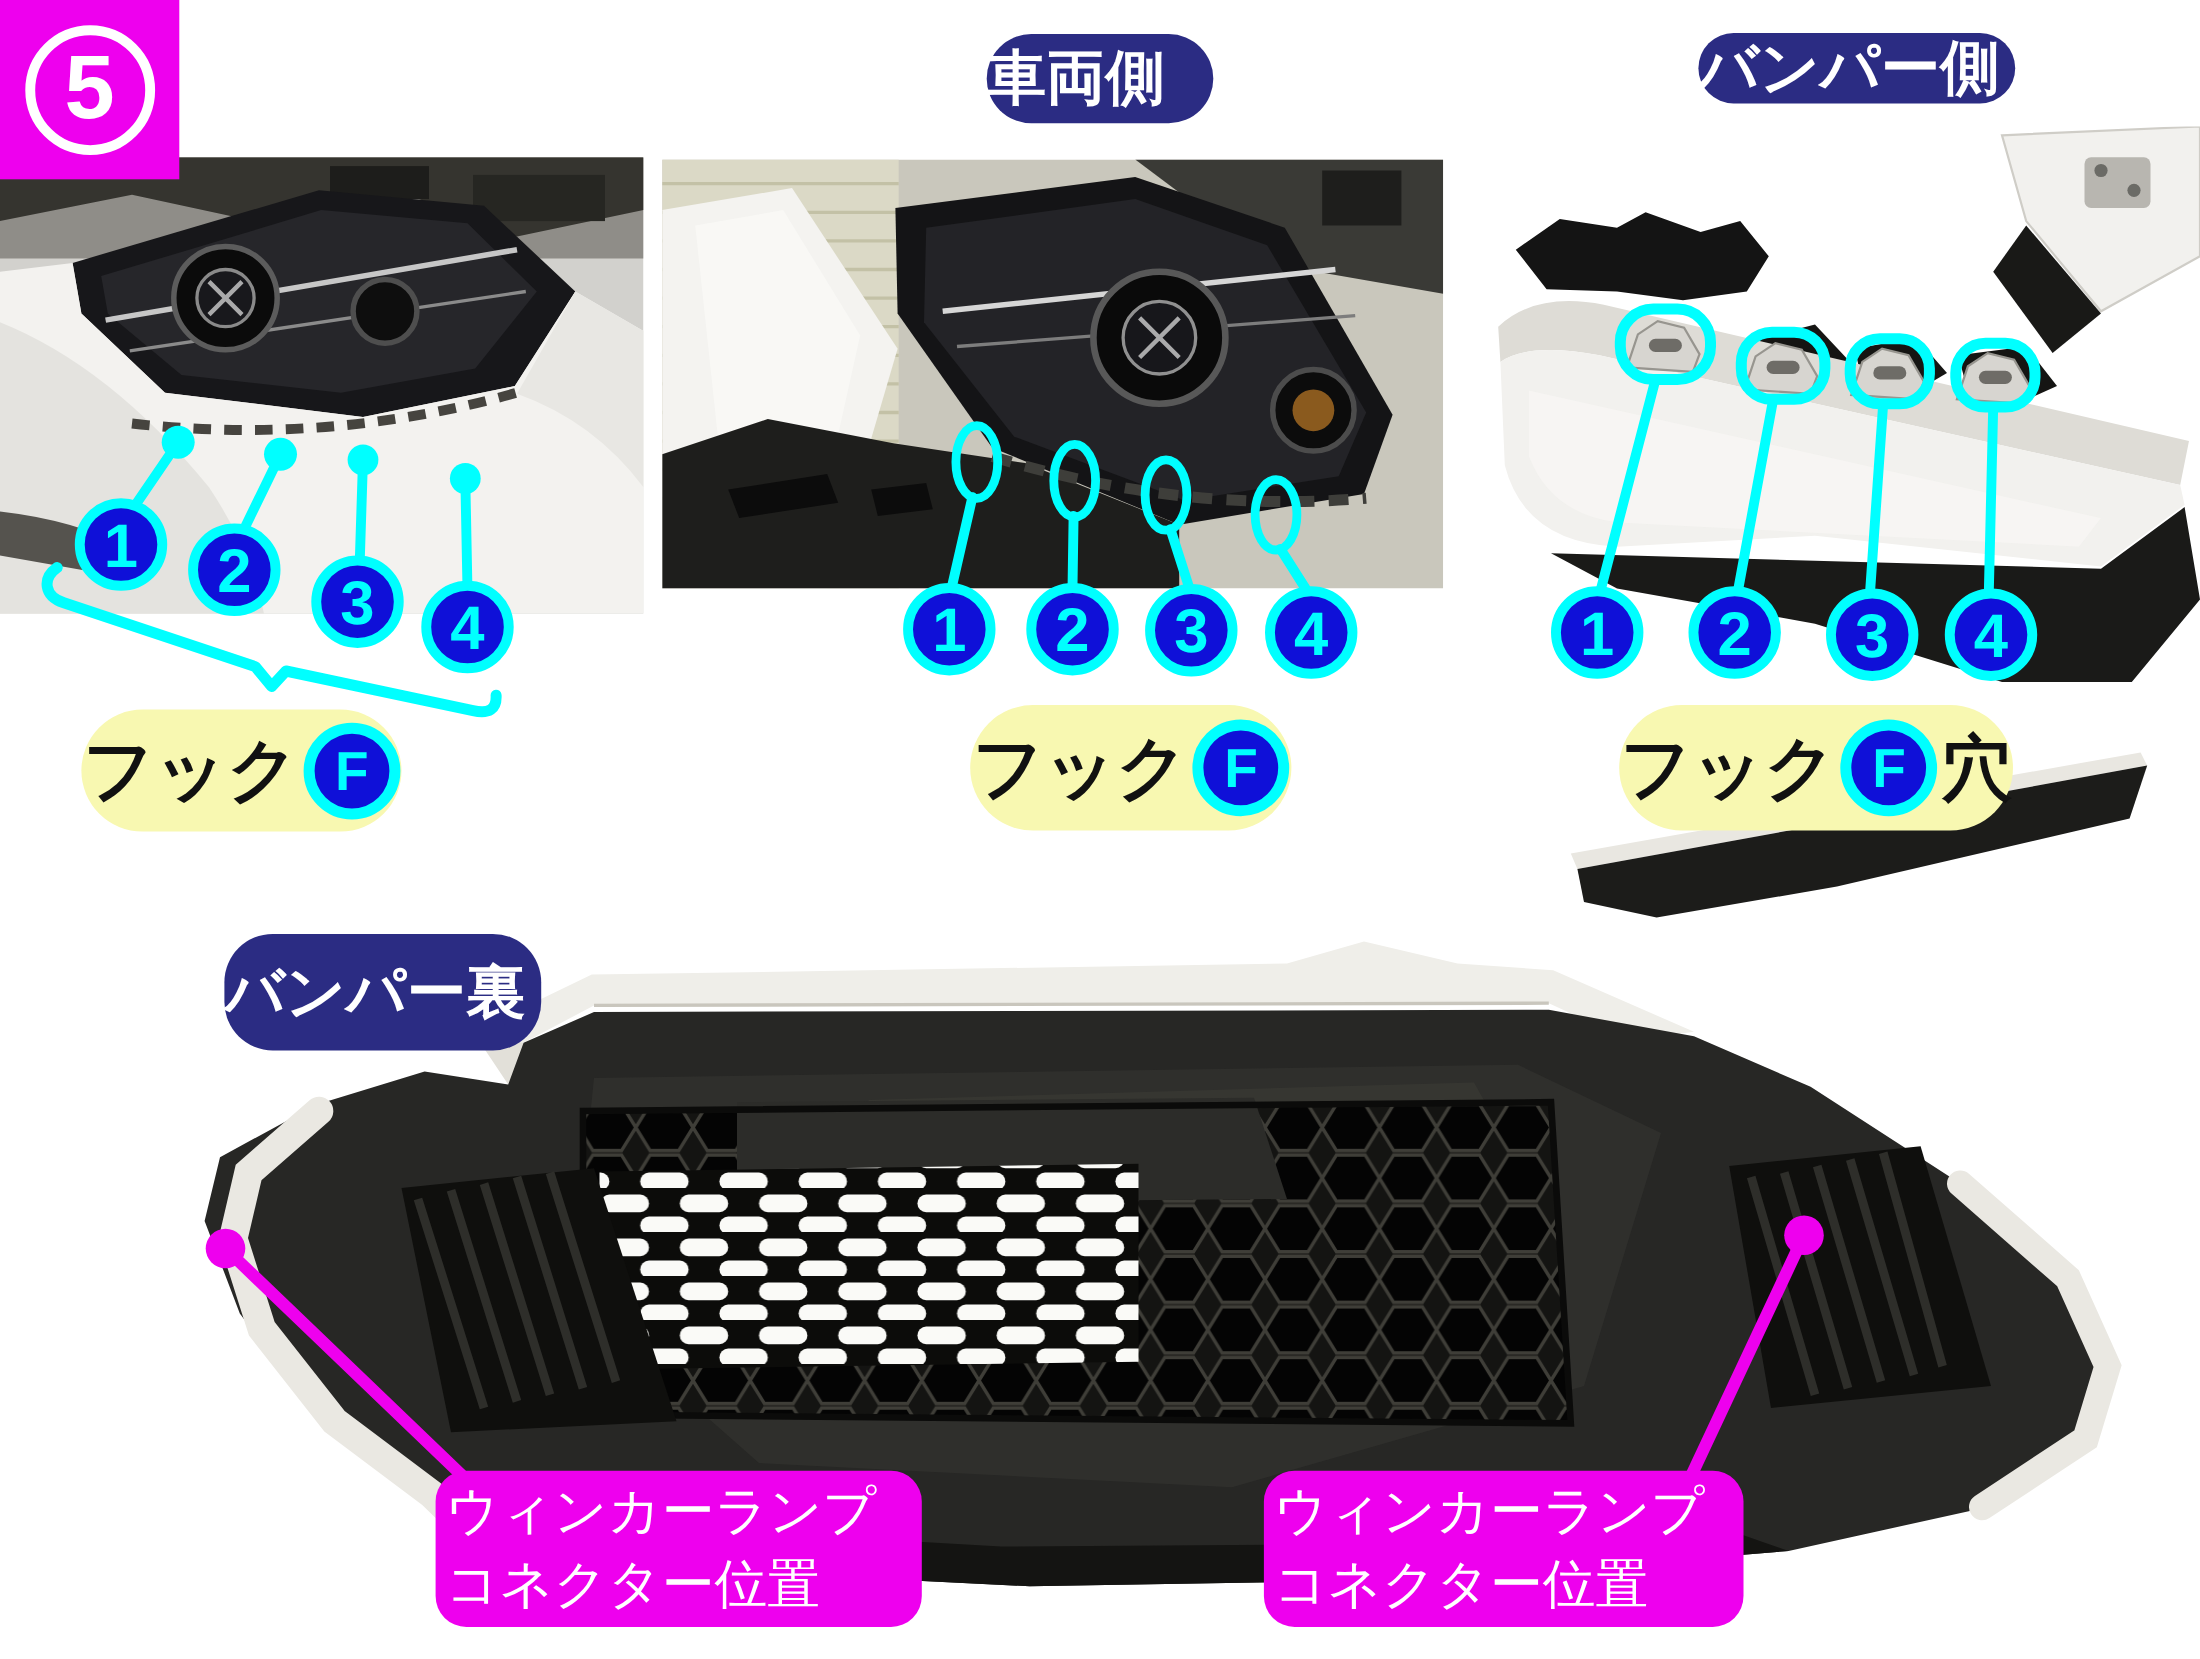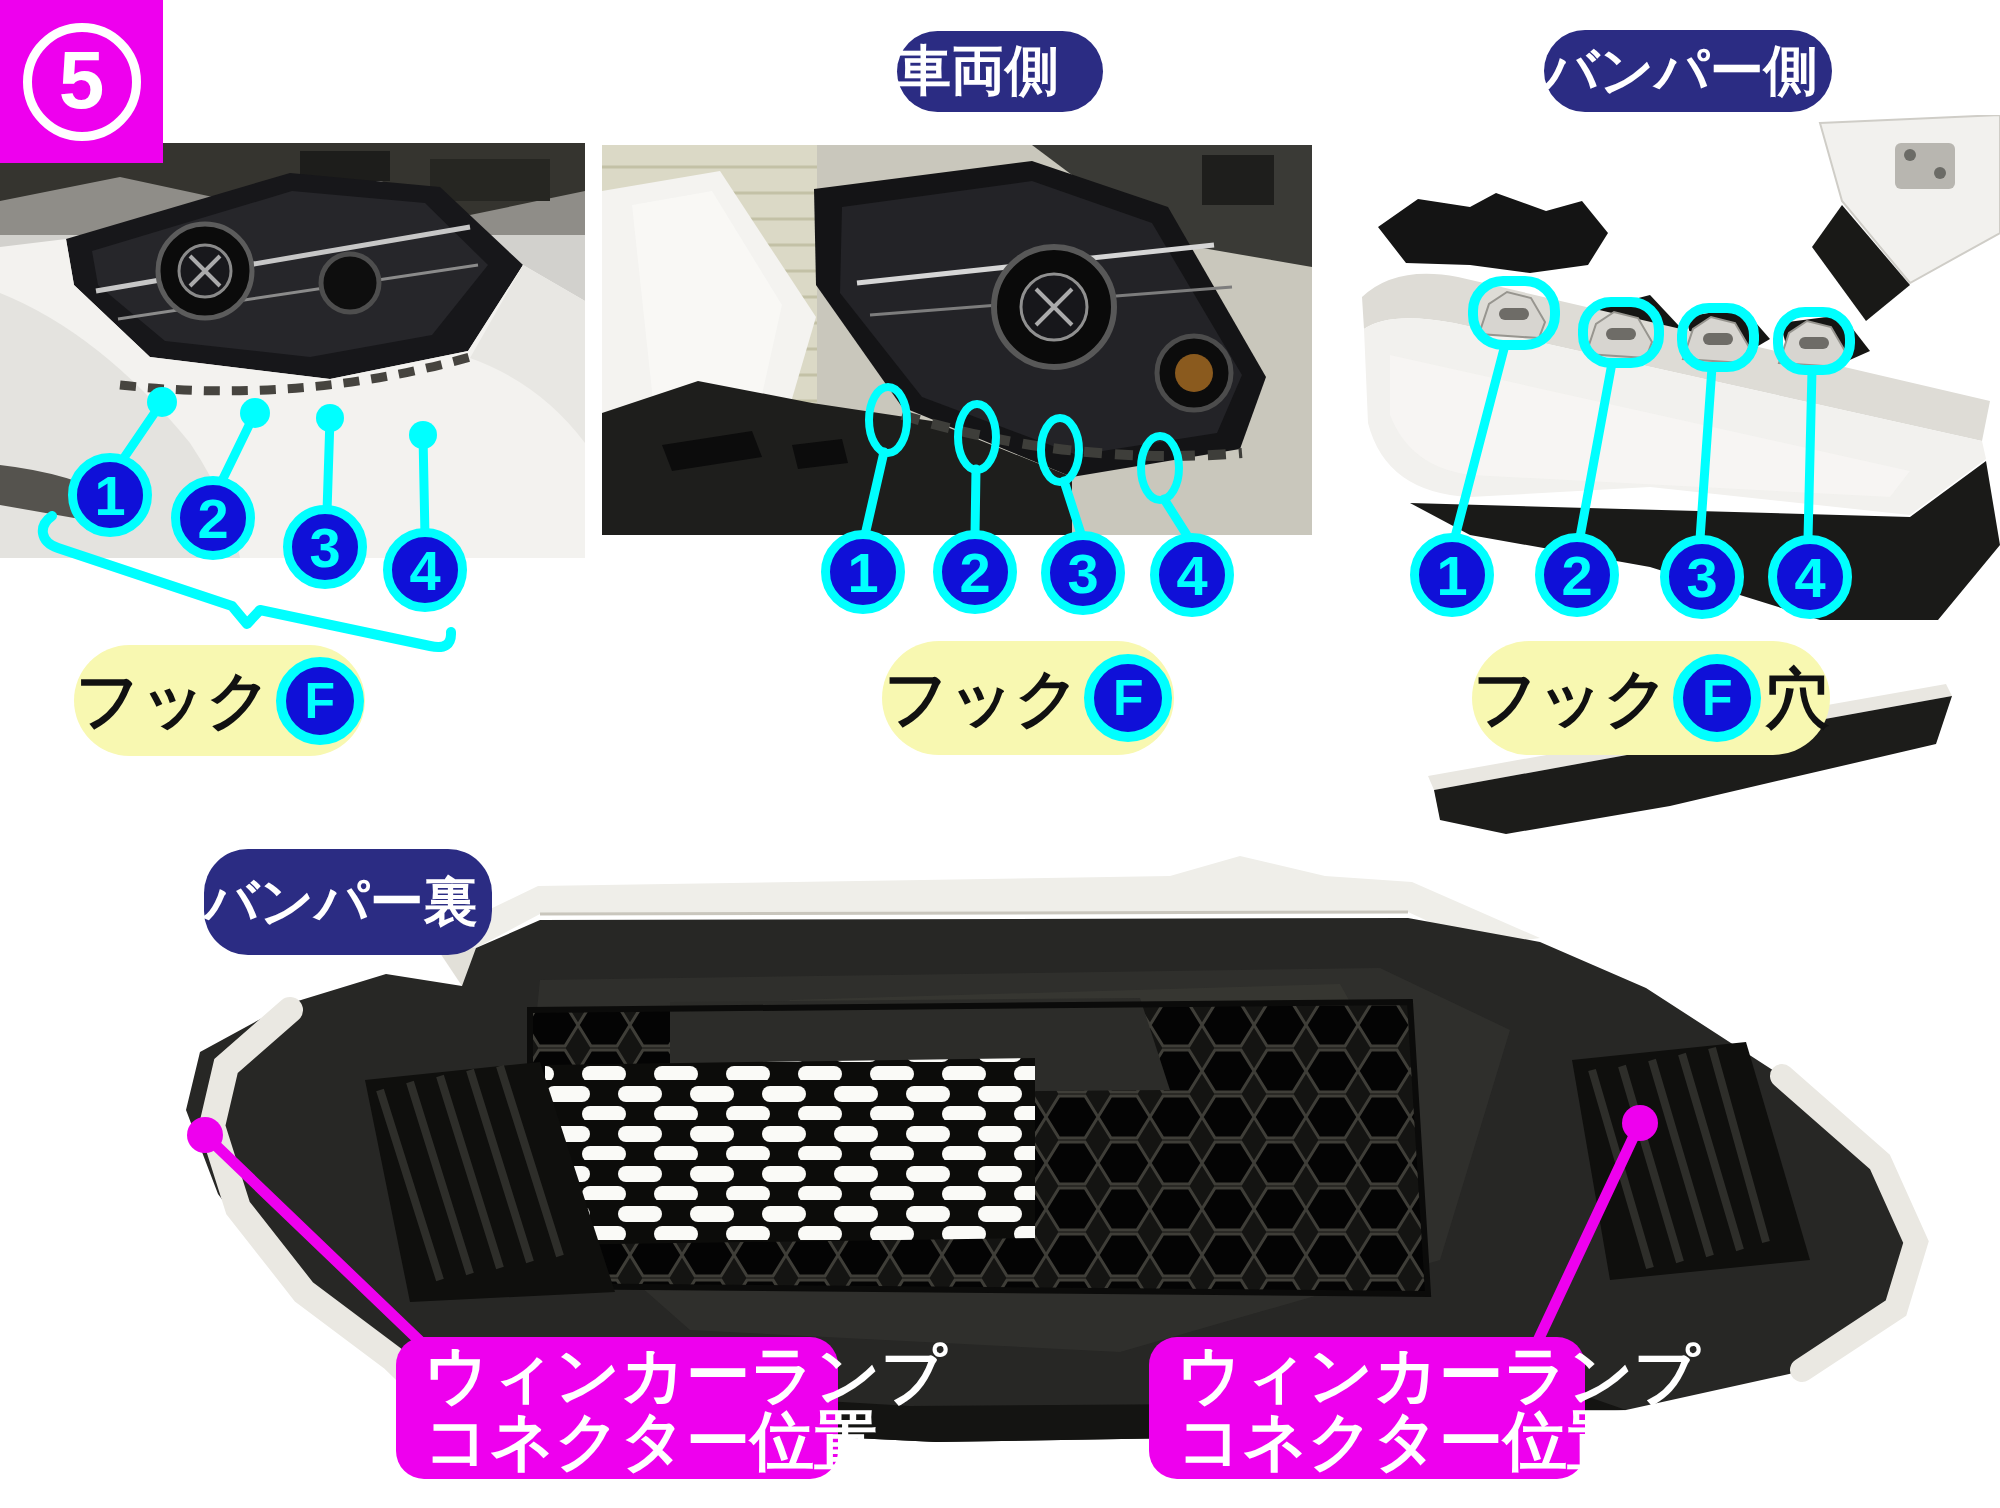--- a/index.html
+++ b/index.html
@@ -22,21 +22,21 @@
     font-weight:bold;color:#111111;font-size:64px;z-index:3;}
   .f-badge{width:88px;height:88px;border:10px solid #00ffff;border-radius:50%;background:#0f10d8;
     color:#00ffff;font-size:50px;font-weight:bold;display:flex;align-items:center;justify-content:center;
     box-sizing:border-box;flex:0 0 auto;}
 
   .numcircle{position:absolute;width:84px;height:84px;border:9px solid #00ffff;border-radius:50%;
     background:#0f10d8;color:#00ffff;font-size:56px;font-weight:bold;box-sizing:border-box;
     display:flex;align-items:center;justify-content:center;z-index:3;}
 
   .callout{position:absolute;background:#ee00ee;border-radius:28px;color:#ffffff;
-    font-weight:bold;font-size:64px;line-height:66px;padding:5px 28px;box-sizing:border-box;
+    font-weight:normal;font-size:48px;line-height:66px;padding:5px 9px;box-sizing:border-box;
     z-index:3;white-space:nowrap;}
 </style>
 </head>
 <body>
 
 <div id="canvas">
 
   <svg class="photo" style="left:0;top:143px;" width="585" height="415" viewBox="0 0 585 415">
     <rect width="585" height="415" fill="#d2d1cd"></rect>
     <rect width="585" height="92" fill="#8f8d88"></rect>
@@ -216,21 +216,21 @@
   <div class="step-badge">
     <div class="step-circle">
       <span class="step-num">5</span>
     </div>
   </div>
 
   <div class="pill-navy" style="left:897px;top:31px;width:206px;height:81px;">
       <span>車両側</span>
     </div>
 
-  <div class="pill-navy" style="left:1544px;top:30px;width:288px;height:82px;">
+  <div class="pill-navy" style="left:1544px;top:30px;width:288px;height:64px;">
       <span>バンパー側</span>
     </div>
 
   <div class="pill-navy" style="left:204px;top:849px;width:288px;height:106px;">
       <span>バンパー裏</span>
     </div>
 
   <div class="pill-yellow" style="left:74px;top:645px;width:291px;height:111px;">
     <span>フック</span>
     <span class="f-badge">F</span>

